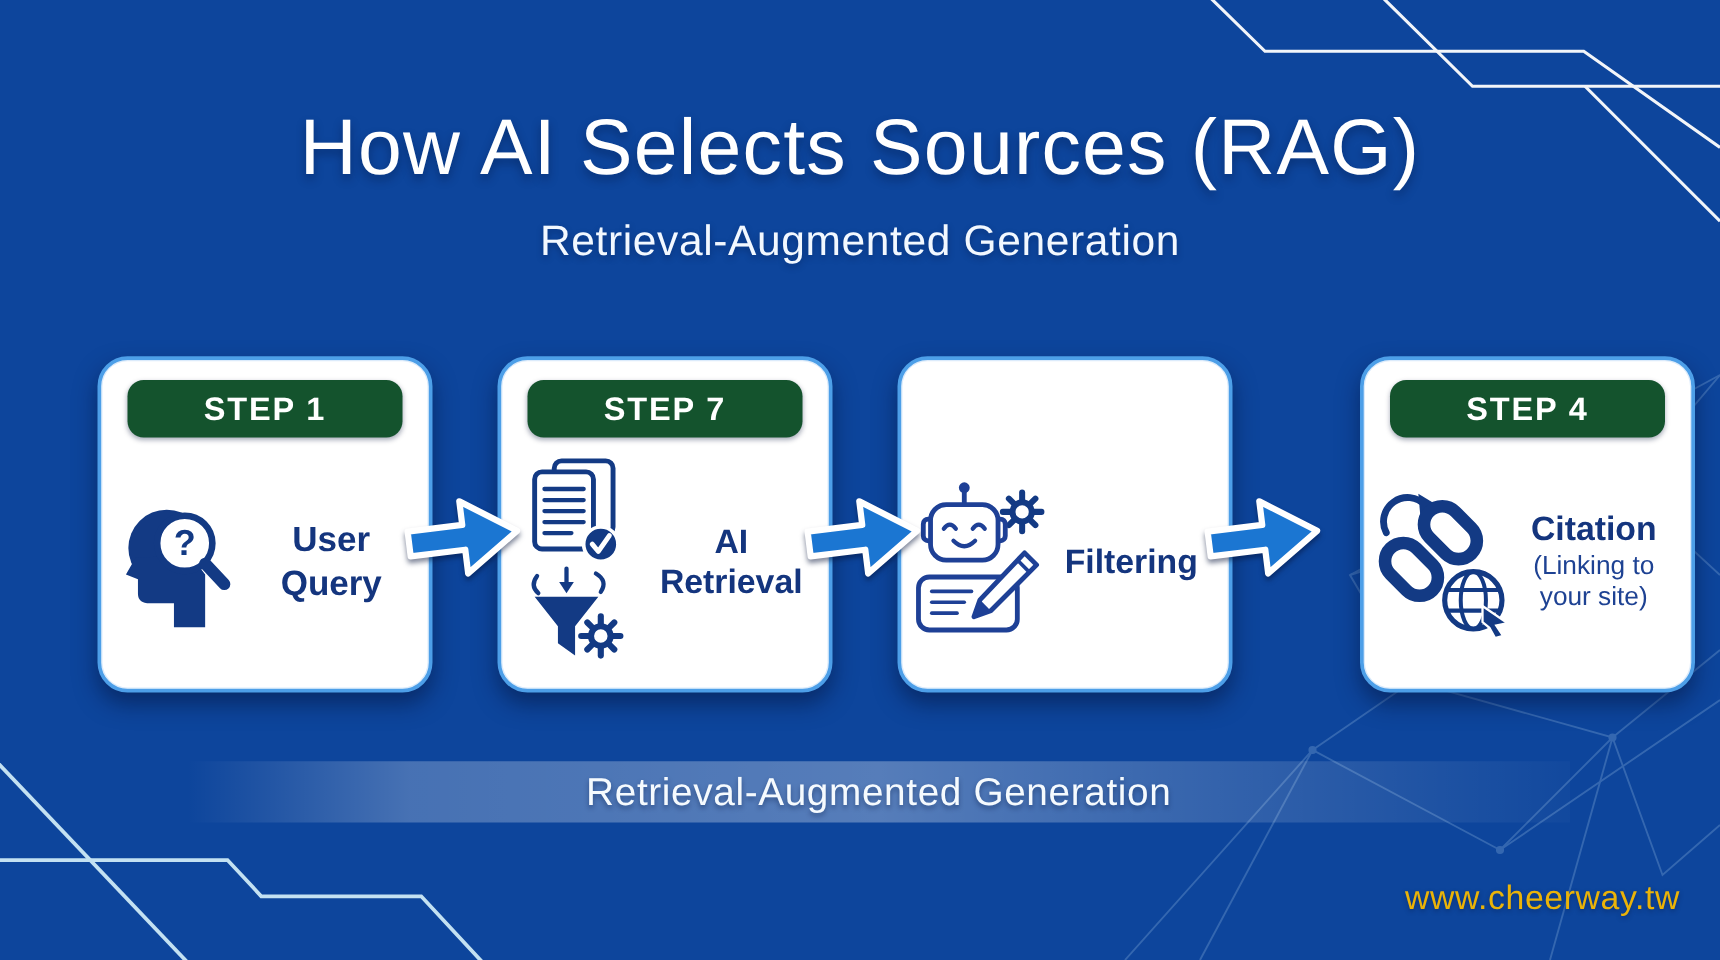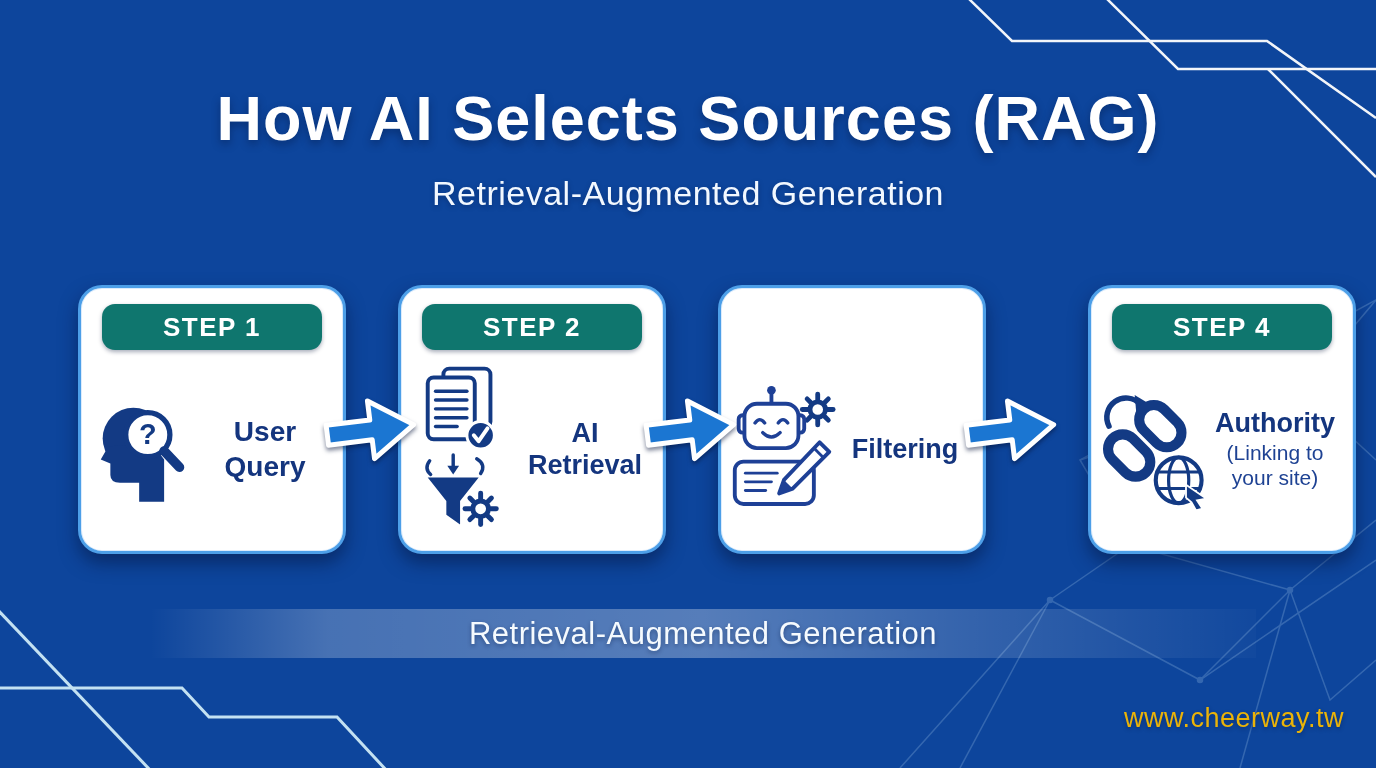--- a/index.html
+++ b/index.html
@@ -7,38 +7,38 @@
     position:relative;width:1376px;height:768px;overflow:hidden;
     background:#0d459c;
     font-family:"Liberation Sans","DejaVu Sans",sans-serif;
   }
   svg{display:block;}
   .deco{position:absolute;inset:0;pointer-events:none;}
 
   
   .main-title{
     position:absolute;top:82px;left:0;width:100%;text-align:center;
-    font-size:63px;font-weight:700;color:#ffffff;letter-spacing:1px;
+    font-size:63px;font-weight:400;color:#ffffff;letter-spacing:1px;
     text-shadow:0 4px 8px rgba(2,20,60,.4);
   }
   .sub-title{
     position:absolute;top:174px;left:0;width:100%;text-align:center;
     font-size:34px;font-weight:500;color:#f2f8ff;letter-spacing:.5px;
     text-shadow:0 2px 5px rgba(2,20,60,.35);
   }
 
   
   .card{
     position:absolute;top:285px;width:262px;height:263px;
     background:#ffffff;border:3px solid #4d9fe8;border-radius:24px;
     box-shadow:0 9px 18px rgba(3,18,55,.5), inset 0 0 0 1px #dcebfb;
   }
   .pill{
     position:absolute;top:16px;left:21px;right:21px;height:46px;
-    background:#0f766e;border-radius:13px;
+    background:#14532d;border-radius:13px;
     display:flex;align-items:center;justify-content:center;
     color:#ffffff;font-size:26px;font-weight:700;letter-spacing:1.5px;
     box-shadow:0 2px 4px rgba(3,18,55,.35);
   }
   .content{
     position:absolute;top:68px;bottom:8px;left:6px;right:8px;
     display:flex;align-items:center;
   }
   .icon-box{width:112px;flex:0 0 112px;display:flex;align-items:center;justify-content:center;}
   .text-box{flex:1;text-align:center;padding-right:4px;}
@@ -120,21 +120,21 @@
         </svg>
       </div>
       <div class="text-box">
         <div class="step-title">User Query</div>
         <div class="step-sub"></div>
       </div>
     </div>
   </div>
 
   <div class="card" style="left:398px">
-    <div class="pill">STEP 2</div>
+    <div class="pill">STEP 7</div>
     <div class="content">
       <div class="icon-box">
         <svg width="98" height="172" viewBox="0 0 100 174">
 
           <rect x="30" y="4" width="48" height="60" rx="6" fill="#ffffff" stroke="#133a84" stroke-width="4"></rect>
           <rect x="14" y="13" width="48" height="63" rx="6" fill="#ffffff" stroke="#133a84" stroke-width="4"></rect>
           <g stroke="#133a84" stroke-width="3.5" stroke-linecap="round">
             <line x1="22" y1="27" x2="54" y2="27"></line>
             <line x1="22" y1="36" x2="54" y2="36"></line>
             <line x1="22" y1="45" x2="54" y2="45"></line>
@@ -234,21 +234,21 @@
 
           <circle cx="88" cy="99" r="25" fill="#ffffff" stroke="#133a84" stroke-width="4.5"></circle>
           <ellipse cx="88" cy="99" rx="11" ry="25" fill="none" stroke="#133a84" stroke-width="3.5"></ellipse>
           <line x1="65" y1="90" x2="111" y2="90" stroke="#133a84" stroke-width="3.5"></line>
           <line x1="65" y1="108" x2="111" y2="108" stroke="#133a84" stroke-width="3.5"></line>
 
           <polygon points="96,104 118,119 108,121 114,130 107,132 102,123 96,118" fill="#133a84" stroke="#ffffff" stroke-width="2"></polygon>
         </svg>
       </div>
       <div class="text-box">
-        <div class="step-title">Authority</div>
+        <div class="step-title">Citation</div>
         <div class="step-sub">(Linking to your site)</div>
       </div>
     </div>
   </div>
 
   <svg class="flow-arrow" style="left:321px" viewBox="0 0 98 76">
     <g transform="rotate(-7 49 38)">
       <path d="M 6,28 L 50,28 L 50,9 L 93,38 L 50,67 L 50,48 L 6,48 Z" fill="#1b76d2" stroke="#ffffff" stroke-width="5" stroke-linejoin="round"></path>
     </g>
   </svg>

